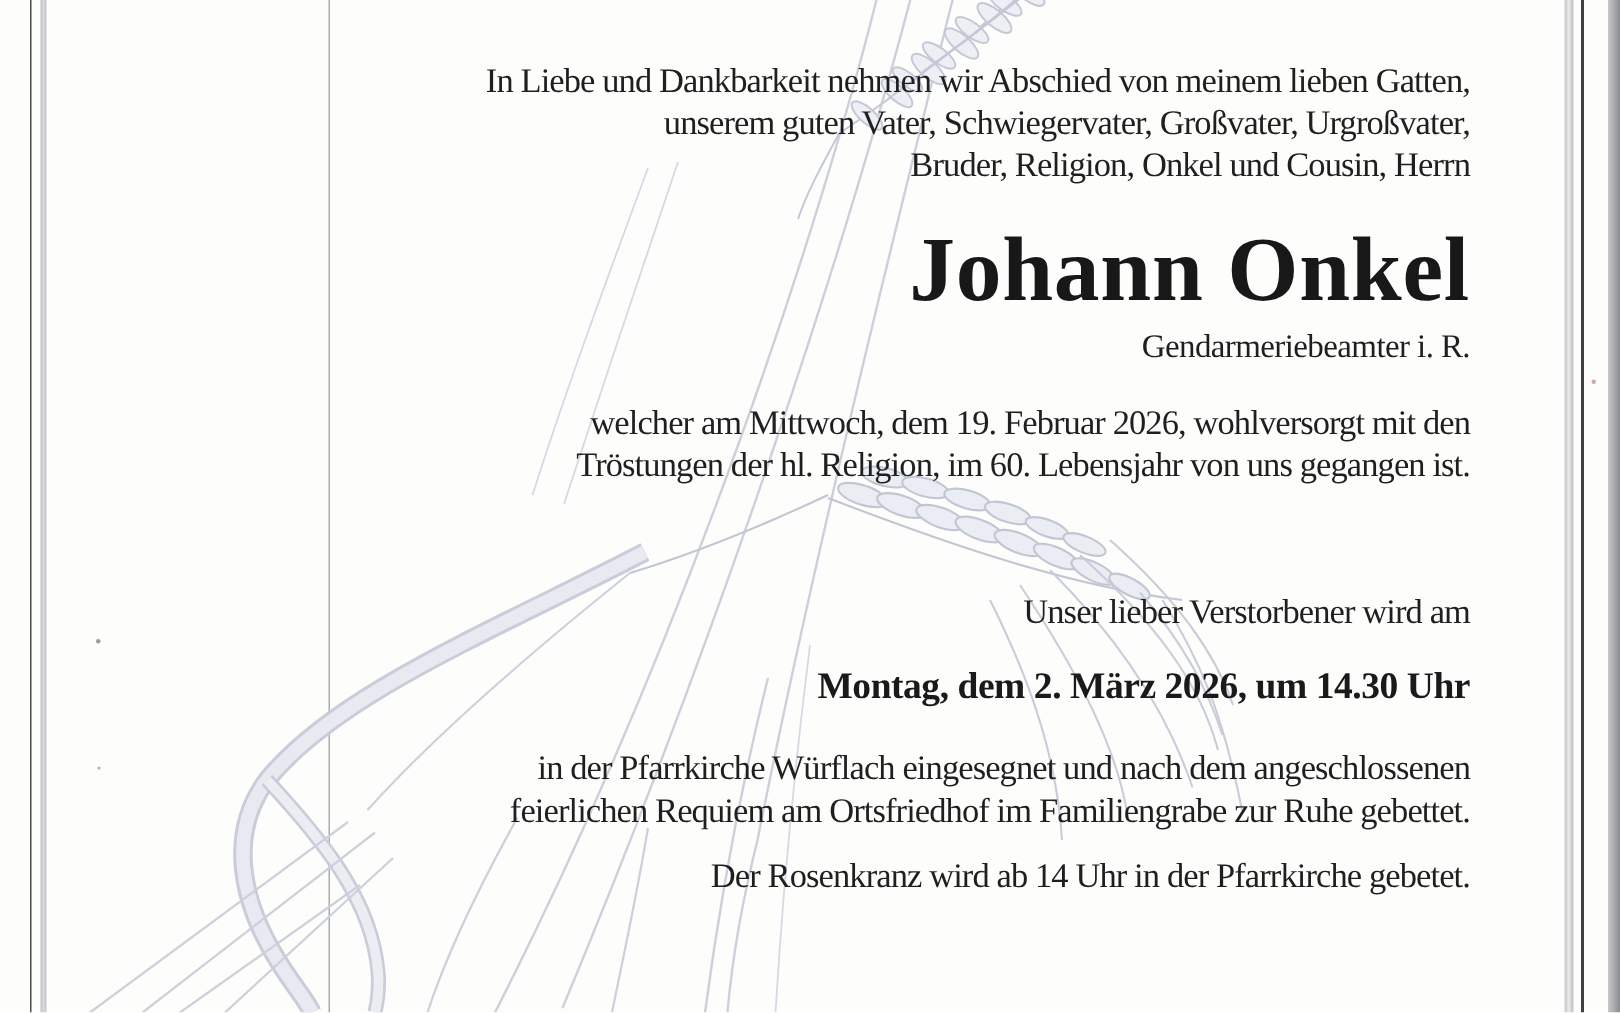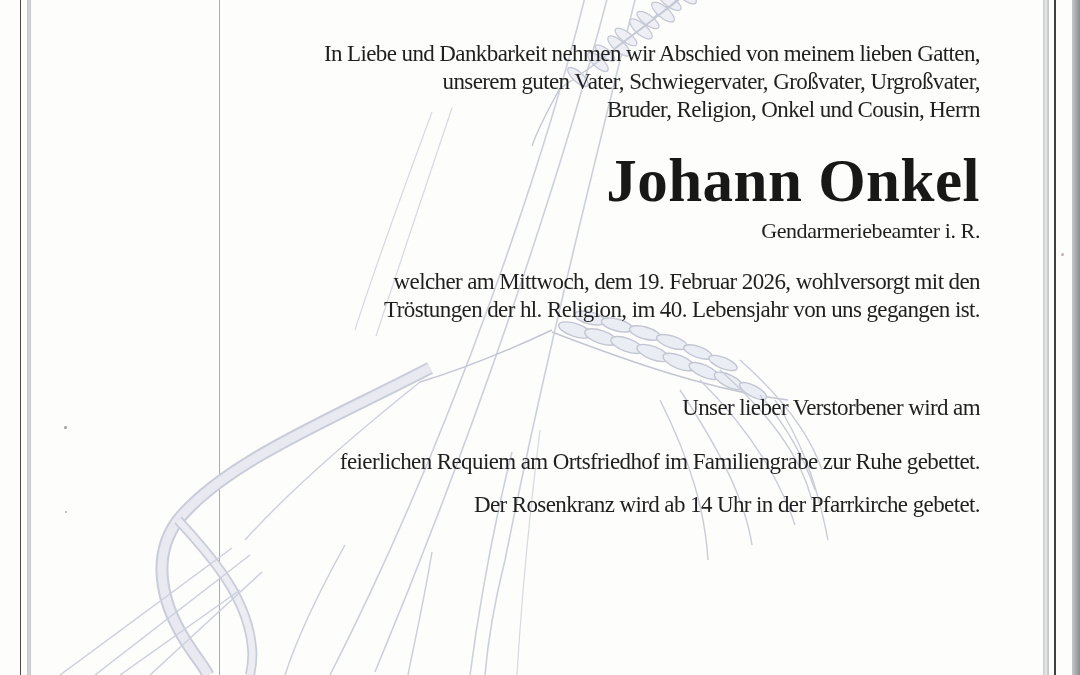--- a/index.html
+++ b/index.html
@@ -144,26 +144,28 @@
       <div>unserem guten Vater, Schwiegervater, Großvater, Urgroßvater,</div>
       <div>Bruder, Religion, Onkel und Cousin, Herrn</div>
     </div>
 
     <div class="deceased-name">Johann Onkel</div>
 
     <div class="deceased-title">Gendarmeriebeamter i. R.</div>
 
     <div class="txt death-notice">
       <div>welcher am Mittwoch, dem 19. Februar 2026, wohlversorgt mit den</div>
-      <div>Tröstungen der hl. Religion, im 40. Lebensjahr von uns gegangen ist.</div>
+      <div>Tröstungen der hl. Religion, im 60. Lebensjahr von uns gegangen ist.</div>
     </div>
 
     <div class="txt funeral-intro">Unser lieber Verstorbener wird am</div>
 
+    <div class="funeral-datetime">Montag, dem 2. März 2026, um 14.30 Uhr</div>
 
     <div class="txt funeral-details">
+      <div>in der Pfarrkirche Würflach eingesegnet und nach dem angeschlossenen</div>
       <div>feierlichen Requiem am Ortsfriedhof im Familiengrabe zur Ruhe gebettet.</div>
     </div>
 
     <div class="txt rosary">Der Rosenkranz wird ab 14 Uhr in der Pfarrkirche gebetet.</div>
 
   </div>
 </div>
 
 </body></html>

